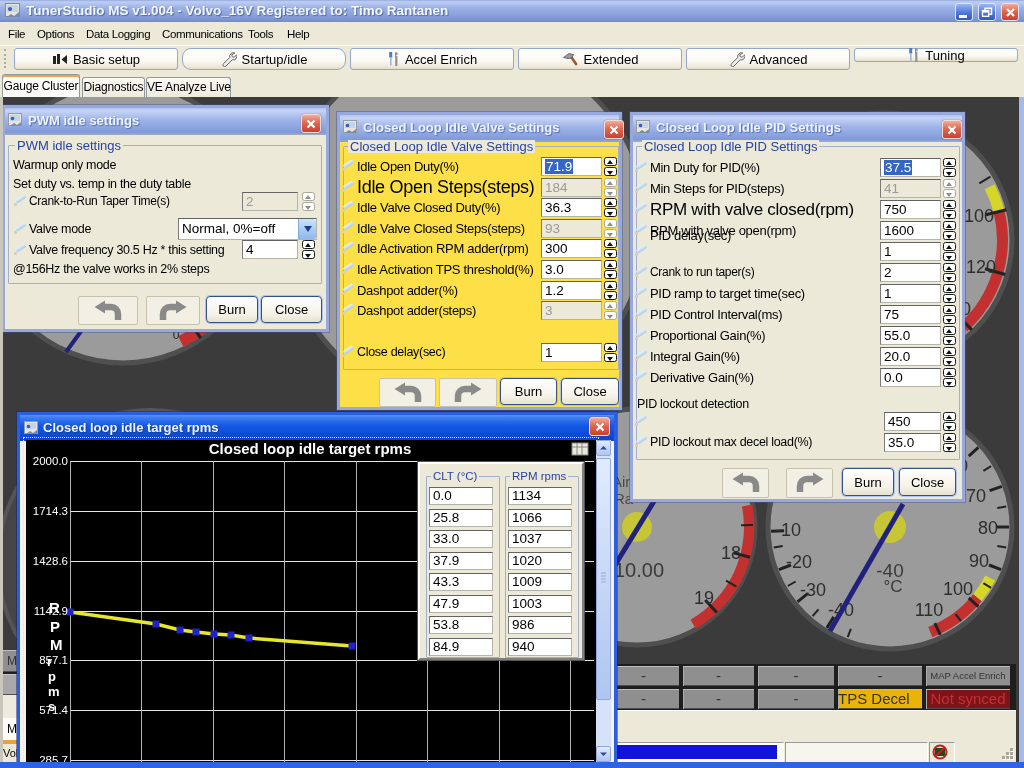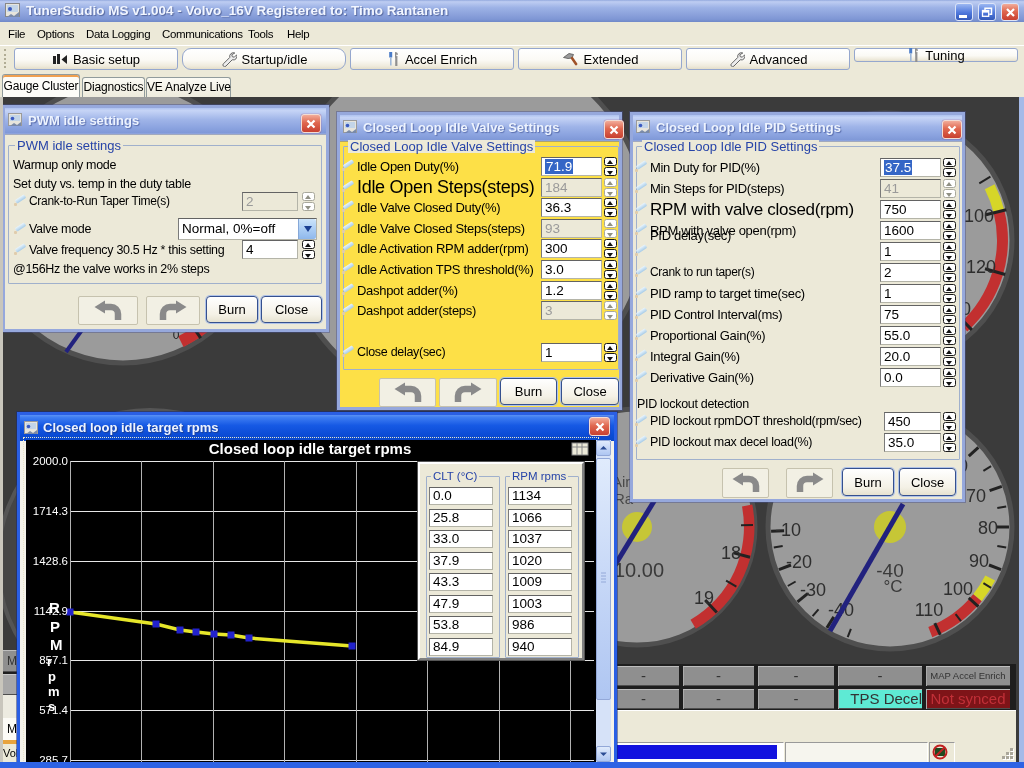--- a/index.html
+++ b/index.html
@@ -97,21 +97,21 @@
 <div style="position:absolute;left:456px;top:689px;width:72px;height:20px;background:#8F8F8F;box-shadow:inset 0 1px 0 #BDBDBD,inset 1px 0 0 #ABABAB,inset 0 -1px 0 #4E4E4E;z-index:2;font:15px 'Liberation Sans',sans-serif;color:#333;text-align:center;line-height:20px;white-space:nowrap;overflow:hidden">-</div>
 <div style="position:absolute;left:532px;top:666px;width:72px;height:20px;background:#8F8F8F;box-shadow:inset 0 1px 0 #BDBDBD,inset 1px 0 0 #ABABAB,inset 0 -1px 0 #4E4E4E;z-index:2;font:15px 'Liberation Sans',sans-serif;color:#333;text-align:center;line-height:20px;white-space:nowrap;overflow:hidden">-</div>
 <div style="position:absolute;left:532px;top:689px;width:72px;height:20px;background:#8F8F8F;box-shadow:inset 0 1px 0 #BDBDBD,inset 1px 0 0 #ABABAB,inset 0 -1px 0 #4E4E4E;z-index:2;font:15px 'Liberation Sans',sans-serif;color:#333;text-align:center;line-height:20px;white-space:nowrap;overflow:hidden">-</div>
 <div style="position:absolute;left:608px;top:666px;width:71px;height:20px;background:#8F8F8F;box-shadow:inset 0 1px 0 #BDBDBD,inset 1px 0 0 #ABABAB,inset 0 -1px 0 #4E4E4E;z-index:2;font:15px 'Liberation Sans',sans-serif;color:#333;text-align:center;line-height:20px;white-space:nowrap;overflow:hidden">-</div>
 <div style="position:absolute;left:608px;top:689px;width:71px;height:20px;background:#8F8F8F;box-shadow:inset 0 1px 0 #BDBDBD,inset 1px 0 0 #ABABAB,inset 0 -1px 0 #4E4E4E;z-index:2;font:15px 'Liberation Sans',sans-serif;color:#333;text-align:center;line-height:20px;white-space:nowrap;overflow:hidden">-</div>
 <div style="position:absolute;left:683px;top:666px;width:71px;height:20px;background:#8F8F8F;box-shadow:inset 0 1px 0 #BDBDBD,inset 1px 0 0 #ABABAB,inset 0 -1px 0 #4E4E4E;z-index:2;font:15px 'Liberation Sans',sans-serif;color:#333;text-align:center;line-height:20px;white-space:nowrap;overflow:hidden">-</div>
 <div style="position:absolute;left:683px;top:689px;width:71px;height:20px;background:#8F8F8F;box-shadow:inset 0 1px 0 #BDBDBD,inset 1px 0 0 #ABABAB,inset 0 -1px 0 #4E4E4E;z-index:2;font:15px 'Liberation Sans',sans-serif;color:#333;text-align:center;line-height:20px;white-space:nowrap;overflow:hidden">-</div>
 <div style="position:absolute;left:758px;top:666px;width:76px;height:20px;background:#8F8F8F;box-shadow:inset 0 1px 0 #BDBDBD,inset 1px 0 0 #ABABAB,inset 0 -1px 0 #4E4E4E;z-index:2;font:15px 'Liberation Sans',sans-serif;color:#333;text-align:center;line-height:20px;white-space:nowrap;overflow:hidden">-</div>
 <div style="position:absolute;left:758px;top:689px;width:76px;height:20px;background:#8F8F8F;box-shadow:inset 0 1px 0 #BDBDBD,inset 1px 0 0 #ABABAB,inset 0 -1px 0 #4E4E4E;z-index:2;font:15px 'Liberation Sans',sans-serif;color:#333;text-align:center;line-height:20px;white-space:nowrap;overflow:hidden">-</div>
 <div style="position:absolute;left:838px;top:666px;width:84px;height:20px;background:#8F8F8F;box-shadow:inset 0 1px 0 #BDBDBD,inset 1px 0 0 #ABABAB,inset 0 -1px 0 #4E4E4E;z-index:2;font:15px 'Liberation Sans',sans-serif;color:#333;text-align:center;line-height:20px;white-space:nowrap;overflow:hidden">-</div>
-<div style="position:absolute;left:838px;top:689px;width:84px;height:20px;background:#5eead4;box-shadow:inset 0 1px 0 #BDBDBD,inset 1px 0 0 #ABABAB,inset 0 -1px 0 #4E4E4E;z-index:2;font:15px 'Liberation Sans',sans-serif;color:#333;text-align:right;line-height:20px;white-space:nowrap;overflow:hidden">TPS Decel</div>
+<div style="position:absolute;left:838px;top:689px;width:84px;height:20px;background:#eab308;box-shadow:inset 0 1px 0 #BDBDBD,inset 1px 0 0 #ABABAB,inset 0 -1px 0 #4E4E4E;z-index:2;font:15px 'Liberation Sans',sans-serif;color:#333;text-align:left;line-height:20px;white-space:nowrap;overflow:hidden">TPS Decel</div>
 <div style="position:absolute;left:926px;top:666px;width:84px;height:20px;background:#8F8F8F;box-shadow:inset 0 1px 0 #BDBDBD,inset 1px 0 0 #ABABAB,inset 0 -1px 0 #4E4E4E;z-index:2;font:9.5px 'Liberation Sans',sans-serif;color:#333;text-align:center;line-height:20px;white-space:nowrap;overflow:hidden">MAP Accel Enrich</div>
 <div style="position:absolute;left:926px;top:689px;width:84px;height:20px;background:#7E1418;box-shadow:inset 0 1px 0 #BDBDBD,inset 1px 0 0 #ABABAB,inset 0 -1px 0 #4E4E4E;z-index:2;font:15px 'Liberation Sans',sans-serif;color:#C23038;text-align:center;line-height:20px;white-space:nowrap;overflow:hidden">Not synced</div>
 <div style="position:absolute;left:3px;top:710px;width:1013px;height:52px;background:#ECE9D8;box-shadow:inset 0 1px 0 #fff;z-index:2"></div>
 <div style="position:absolute;left:608px;top:742px;width:174px;height:19px;background:#fff;border:1px solid #999;border-bottom-color:#fff;border-right-color:#fff;z-index:2"></div>
 <div style="position:absolute;left:611px;top:745px;width:166px;height:14px;background:#1212DF;z-index:2"></div>
 <div style="position:absolute;left:785px;top:742px;width:141px;height:19px;background:#F6F5EE;border:1px solid #999;border-bottom-color:#fff;border-right-color:#fff;z-index:2"></div>
 <div style="position:absolute;left:929px;top:742px;width:24px;height:19px;background:#ECE9D8;border:1px solid #999;border-bottom-color:#fff;border-right-color:#fff;z-index:2"></div>
 <svg style="position:absolute;left:932px;top:744px;width:16px;height:16px;z-index:3" viewBox="0 0 16 16">
     <rect x="3" y="4" width="10" height="8" fill="#1E4A1E"></rect>
     <circle cx="8" cy="8" r="6.5" fill="none" stroke="#C02020" stroke-width="2"></circle>
@@ -367,21 +367,20 @@
     </span>
     <span class="pc" style="left:5px;top:257px"></span>
     <div class="lb" style="left:20px;top:258px;font-size:13px">Derivative Gain(%)</div>
     <div class="fld" style="left:250px;top:256px;width:61px">0.0</div>
     <span class="sp" style="left:313px;top:256px">
       <i></i>
       <b></b>
     </span>
     <div class="lb" style="left:7px;top:285px;font-size:12.5px">PID lockout detection</div>
     <span class="pc" style="left:5px;top:301px"></span>
-    <div class="lb" style="left:20px;top:302px;font-size:12.5px">PID lockout rpmDOT threshold(rpm/sec)</div>
     <div class="fld" style="left:254px;top:300px;width:57px">450</div>
     <span class="sp" style="left:313px;top:300px">
       <i></i>
       <b></b>
     </span>
     <span class="pc" style="left:5px;top:322px"></span>
     <div class="lb" style="left:20px;top:323px;font-size:12.5px">PID lockout max decel load(%)</div>
     <div class="fld" style="left:254px;top:321px;width:57px">35.0</div>
     <span class="sp" style="left:313px;top:321px">
       <i></i>

